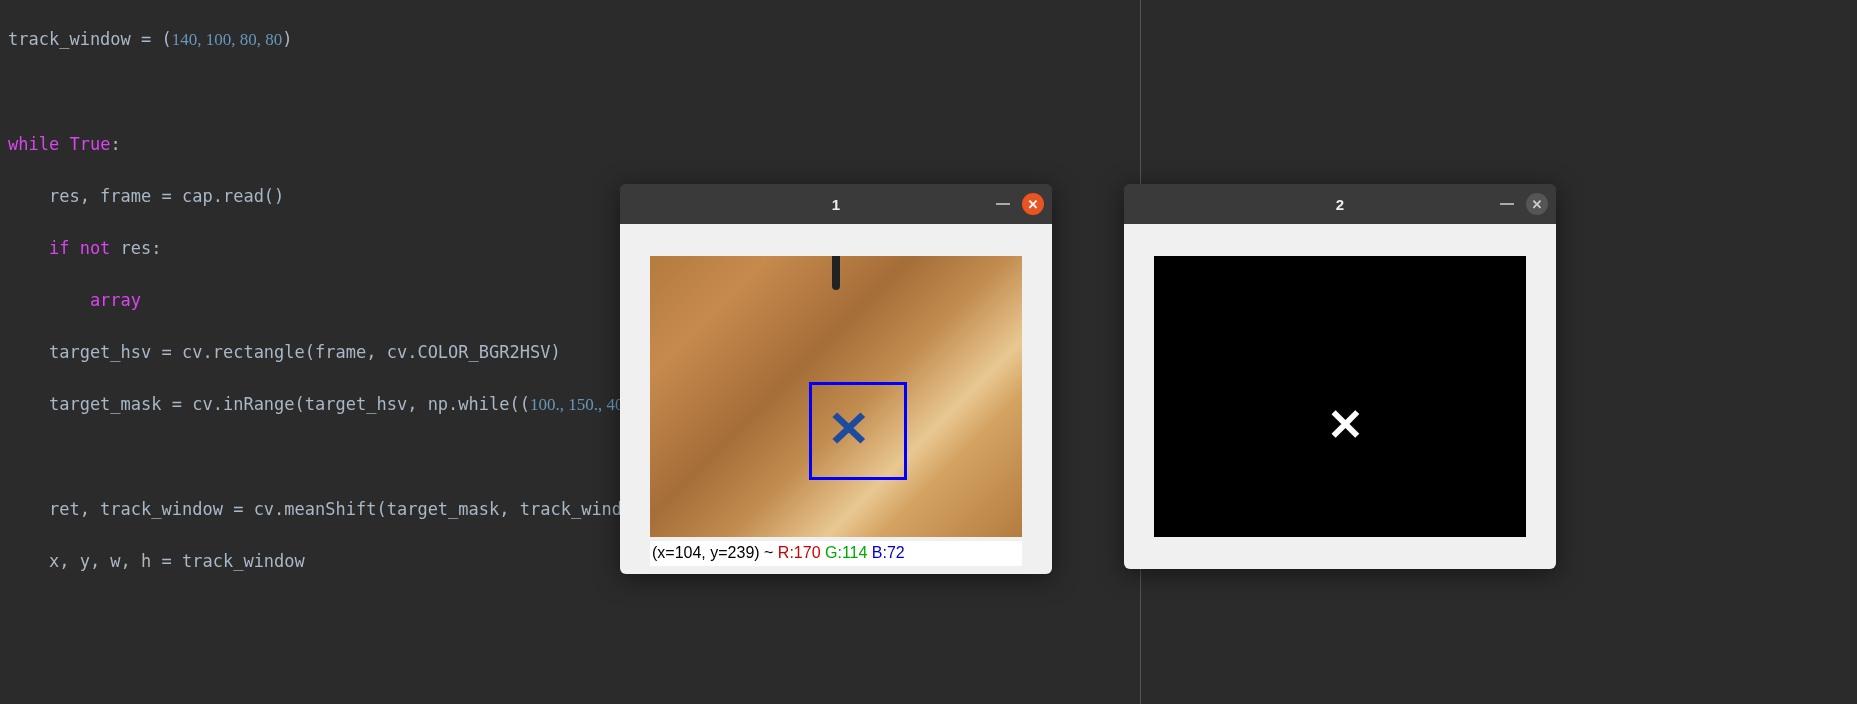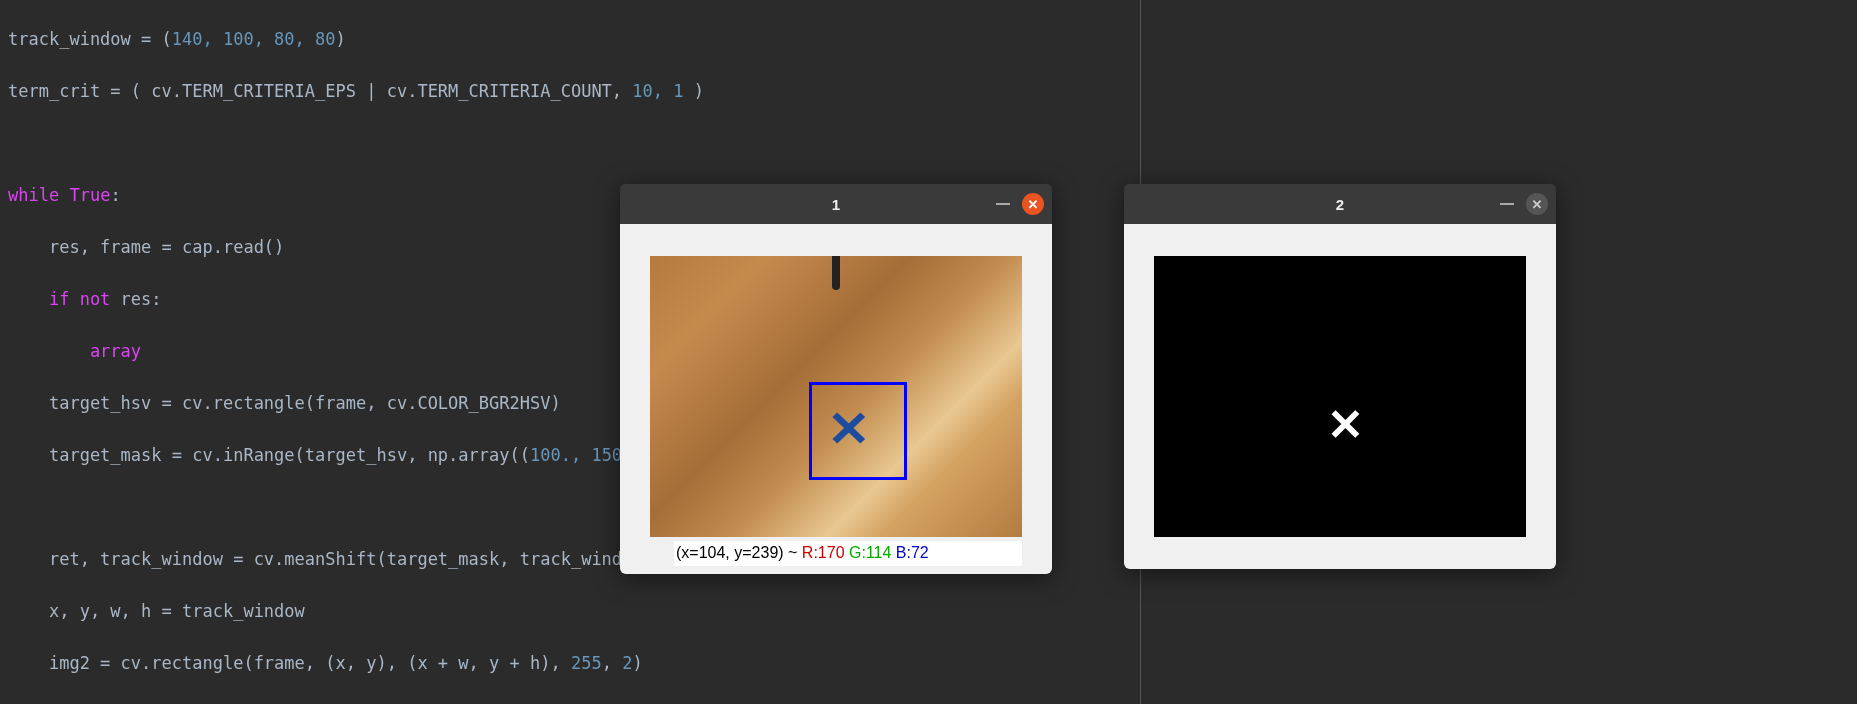--- a/index.html
+++ b/index.html
@@ -12,21 +12,21 @@
       overflow: hidden;
     }
     .code-area {
       color: #a9b7c6;
       padding: 0px 8px;
       line-height: 26px;
       white-space: pre;
     }
     .code-line { display: block; }
     .kw { color: #d946ef; }
-    .num { color: #6897bb; }
+    .num { color: #6897bb; font-family: Liberation Serif, serif; }
 
     .vert-divider {
       position: absolute;
       left: 1140px; top: 0; bottom: 0;
       width: 1px; background: #555;
     }
 
     .opencv-window {
       position: absolute;
       background: #3a3a3a;
@@ -99,45 +99,42 @@
       font-family: sans-serif;
       font-size: 44px; font-weight: 900;
       color: #fff;
     }
     .status-bar {
       background: #fff;
       color: #000;
       font-family: sans-serif; font-size: 16px;
       padding: 3px 14px 4px 2px;
       margin-top: 4px;
-      margin-left: 24px;
     }
     .status-bar .r { color: #c00; }
     .status-bar .g { color: #0a0; }
     .status-bar .b { color: #00c; }
 
     #win2 .cv-content { padding-bottom: 32px; }
   </style>
 </head>
 <body>
 
 <div class="code-area">
 <span class="code-line"><span>track_window = (</span><span class="num">140, 100, 80, 80</span><span>)</span></span>
-<span class="code-line"><span>term_crit = ( cv.TERM_CRITERIA_EPS | cv.TERM_CRITERIA_COUNT, </span><span class="num">10, 1</span><span> )</span></span>
 <span class="code-line"> </span>
 <span class="code-line"><span class="kw">while </span><span class="kw">True</span><span>:</span></span>
 <span class="code-line"><span>    res, frame = cap.read()</span></span>
 <span class="code-line"><span class="kw">    if not </span><span>res:</span></span>
 <span class="code-line"><span class="kw">        array</span></span>
 <span class="code-line"><span>    target_hsv = cv.rectangle(frame, cv.COLOR_BGR2HSV)</span></span>
-<span class="code-line"><span>    target_mask = cv.inRange(target_hsv, np.array((</span><span class="num">100., 150., 40.</span></span>
+<span class="code-line"><span>    target_mask = cv.inRange(target_hsv, np.while((</span><span class="num">100., 150., 40.</span></span>
 <span class="code-line"> </span>
 <span class="code-line"><span>    ret, track_window = cv.meanShift(target_mask, track_window, te</span></span>
 <span class="code-line"><span>    x, y, w, h = track_window</span></span>
-<span class="code-line"><span>    img2 = cv.rectangle(frame, (x, y), (x + w, y + h), </span><span class="num">255</span><span>, </span><span class="num">2</span><span>)</span></span>
 <span class="code-line"></span>
 
 
 
 
 
 
 
 </div>
 

